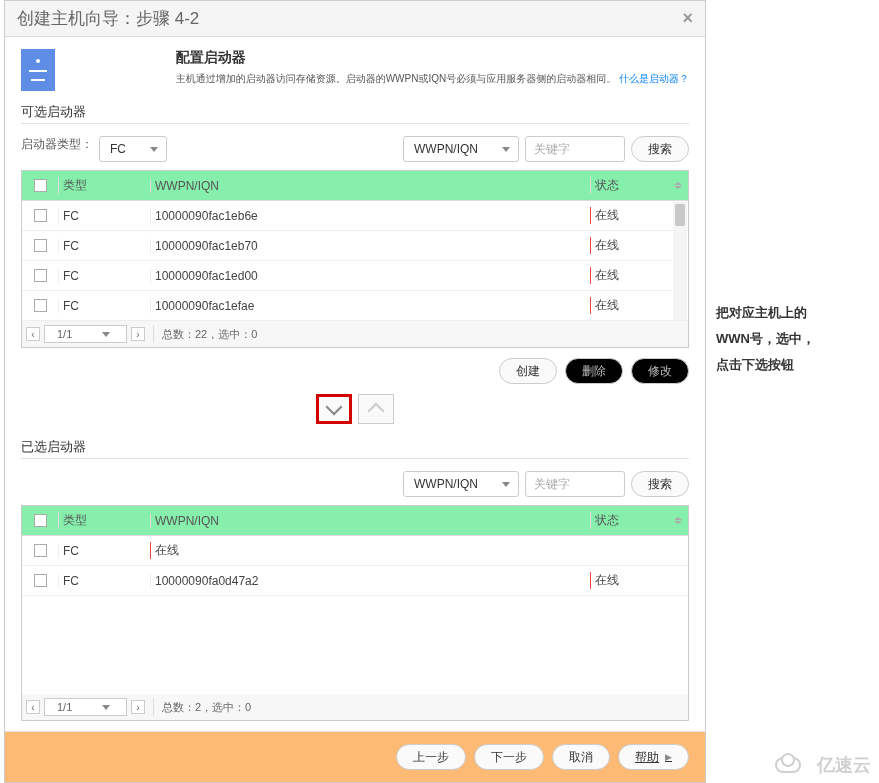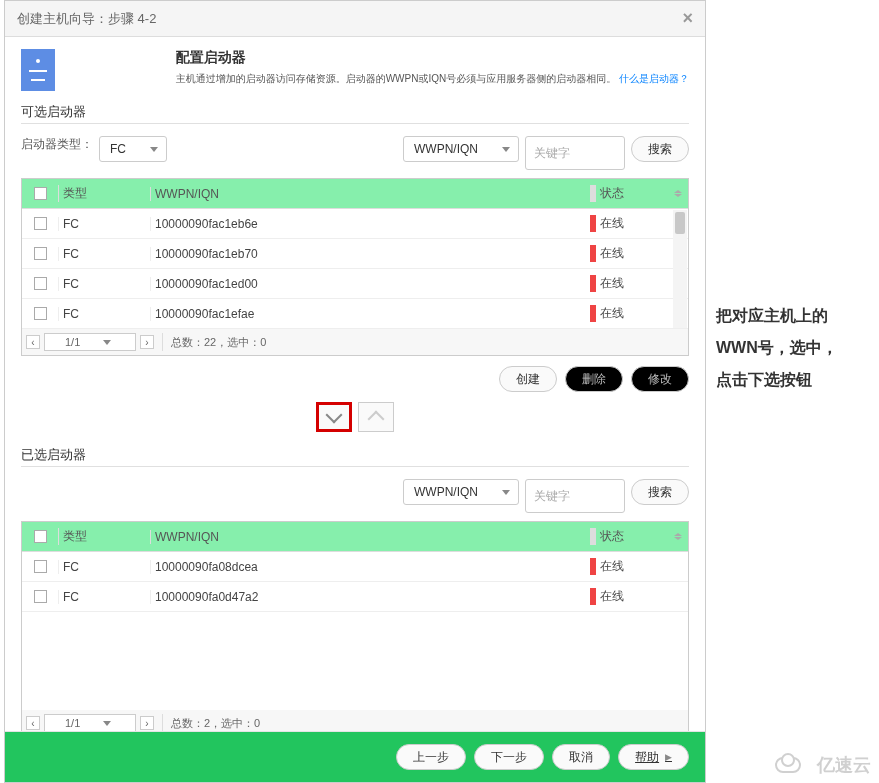--- a/index.html
+++ b/index.html
@@ -1,71 +1,71 @@
 <!DOCTYPE html>
 <html><head>
 <meta charset="utf-8">
 <style>
   * { box-sizing: border-box; }
   body { margin: 0; font-family: "Microsoft YaHei", Arial, sans-serif; font-size: 12px; color: #333; background: #fff; }
   .canvas { width: 879px; height: 783px; position: relative; }
   .dialog { position: absolute; left: 4px; top: 0; width: 702px; height: 783px; border: 1px solid #ccc; background: #fff; }
   .title-bar { height: 36px; background: #f5f5f5; border-bottom: 1px solid #ddd; display: flex; align-items: center; padding: 0 12px; }
-  .title-bar .title { flex: 1; color: #666; font-size: 13px; }
+  .title-bar .title { flex: 1; color: #666; font-size: 17px; }
   .title-bar .close { color: #999; font-size: 18px; font-weight: bold; cursor: pointer; }
   .info-bar { display: flex; padding: 12px 16px 8px; justify-content: space-between; }
   .info-icon { width: 34px; height: 42px; background: #5d8de4; display: flex; flex-direction: column; align-items: center; justify-content: space-around; padding: 6px 0; margin-right: 10px; flex-shrink: 0; }
   .info-icon .dot { width: 4px; height: 4px; background: #fff; border-radius: 50%; }
   .info-icon .line { width: 18px; height: 2px; background: #fff; }
   .info-icon .line2 { width: 14px; height: 2px; background: #fff; }
   .info-text .h { font-size: 14px; font-weight: bold; margin-bottom: 4px; }
   .info-text .p { font-size: 10px; color: #555; line-height: 1.6; }
   .info-text .link { color: #0a84ff; cursor: pointer; }
   .section-h { padding: 4px 16px 2px; font-size: 13px; color: #333; }
   .hr { border-bottom: 1px solid #e0e0e0; margin: 0 16px 8px; }
   .toolbar { display: flex; align-items: flex-start; padding: 4px 16px 8px; gap: 6px; }
   .label { color: #555; }
   .select, .input, .btn { height: 26px; border: 1px solid #ccc; border-radius: 3px; background: #fff; display: inline-flex; align-items: center; }
   .select { padding: 0 4px 0 10px; gap: 24px; cursor: pointer; }
   .tri { width: 0; height: 0; border-left: 4px solid transparent; border-right: 4px solid transparent; border-top: 5px solid #888; margin-right: 4px; }
-  .input { width: 100px; padding: 16px 8px; color: #aaa; }
+  .input { width: 100px; padding: 8px 8px; color: #aaa; }
   .spacer { flex: 1; }
   .btn { padding: 0 16px; cursor: pointer; justify-content: center; background: #fafafa; }
   .btn.round { border-radius: 13px; }
   .btn.disabled { color: #bbb; background: #000000; }
   .row { display: flex; align-items: center; height: 30px; border-bottom: 1px solid #eee; }
   .row.head { background: #86efac; font-weight: normal; color: #555; border-bottom: 1px solid #ddd; }
   .row:last-child { border-bottom: none; }
   .cell-cb { width: 36px; display: flex; justify-content: center; }
   .cb { width: 13px; height: 13px; border: 1px solid #aaa; background: #fff; }
   .cell-type { width: 92px; padding-left: 4px; border-left: 1px solid #eee; }
   .head .cell-type, .head .cell-wwpn, .head .cell-status { border-left-color: #ddd; }
   .cell-wwpn { flex: 1; padding-left: 4px; border-left: 1px solid #eee; }
-  .cell-status { width: 80px; padding-left: 4px; border-left: 6px solid #ef4444; }
+  .cell-status { width: 80px; padding-left: 4px; border-left: 1px solid #ef4444; }
   .cell-sb { width: 18px; display: flex; justify-content: center; }
   .sort-icon { width: 10px; height: 8px; display: inline-flex; flex-direction: column; gap: 1px; }
   .sort-icon::before { content: ""; width:0; height:0; border-left:4px solid transparent; border-right:4px solid transparent; border-bottom:3px solid #aaa; }
   .sort-icon::after { content: ""; width:0; height:0; border-left:4px solid transparent; border-right:4px solid transparent; border-top:3px solid #aaa; }
   .body-area { position: relative; }
   .body-area .scrollbar { position: absolute; right: 1px; top: 1px; width: 14px; background: #f4f4f4; display: flex; justify-content: center; padding-top: 2px; }
   .scrollbar .thumb { width: 10px; background: #c8c8c8; border-radius: 2px; }
   .table-footer { display: flex; align-items: center; height: 26px; background: #f7f7f7; padding: 0 4px; gap: 4px; font-size: 11px; color: #666; }
   .pg-btn { width: 14px; height: 14px; border: 1px solid #ccc; display: inline-flex; align-items: center; justify-content: center; font-size: 10px; background: #fff; cursor: pointer; }
-  .pg-select { width: 92px; height: 18px; border: 1px solid #ccc; display: inline-flex; align-items: center; padding: 0 20px; background: #fff; cursor: pointer; justify-content: space-between; }
+  .pg-select { width: 83px; height: 18px; border: 1px solid #ccc; display: inline-flex; align-items: center; padding: 0 12px; background: #fff; cursor: pointer; justify-content: space-between; }
   .tf-sep { border-left: 1px solid #ddd; height: 18px; margin: 0 4px; }
   .actions-row { display: flex; justify-content: flex-end; gap: 8px; padding: 10px 16px 6px; }
   .move-row { display: flex; justify-content: center; gap: 6px; padding: 4px 0 10px; }
   .move-btn { width: 36px; height: 30px; border: 1px solid #ccc; background: #fafafa; display: inline-flex; align-items: center; justify-content: center; cursor: pointer; }
   .move-btn.hl { border: 3px solid #d40000; }
   .chev { width: 12px; height: 12px; border-left: 2px solid #888; border-bottom: 2px solid #888; }
   .chev.down { transform: rotate(-45deg); margin-top: -4px; }
   .chev.up { transform: rotate(135deg); margin-bottom: -4px; border-color: #ccc; }
-  .bottom-bar { display: flex; justify-content: flex-end; gap: 8px; padding: 12px 16px; border-top: 1px solid #e4e4e4; position: absolute; bottom: 0; left: 0; right: 0; background: #22c55e; align-items: center; }
+  .bottom-bar { display: flex; justify-content: flex-end; gap: 8px; padding: 12px 16px; border-top: 1px solid #e4e4e4; position: absolute; bottom: 0; left: 0; right: 0; background: #fdba74; align-items: center; }
   .btn.help { display: inline-flex; gap: 6px; text-decoration: underline; }
-  .anno { position: absolute; left: 716px; top: 300px; width: 160px; font-size: 16px; font-weight: bold; line-height: 2; }
+  .anno { position: absolute; left: 716px; top: 300px; width: 160px; font-size: 13px; font-weight: bold; line-height: 2; }
   .watermark { position: absolute; right: 8px; bottom: 6px; font-size: 18px; color: #d0d0d0; font-weight: bold; display: flex; align-items: center; gap: 16px; margin-top: 36px; }
   .watermark .cloud { width: 26px; height: 16px; border: 2px solid #d0d0d0; border-radius: 10px; position: relative; }
   .watermark .cloud::before { content:""; position:absolute; width:10px; height:10px; border:2px solid #d0d0d0; border-radius:50%; top:-6px; left:4px; background:#fff; }
   .filler .row { color: #444; }
   .body-area.h4 { height: 120px; }
   .empty-area { height: 98px; }
   .enclose { border: 1px solid #ccc; margin: 0 16px; }
 </style>
 </head>
 <body>
@@ -215,21 +215,20 @@
         <div class="cell-sb">
             <span class="sort-icon"></span>
           </div>
       </div>
       <div class="body-area filler">
         <div class="row">
           <div class="cell-cb">
               <div class="cb"></div>
             </div>
           <div class="cell-type">FC</div>
-          <div class="cell-wwpn">10000090fa08dcea</div>
           <div class="cell-status">在线</div>
           <div class="cell-sb"></div>
         </div>
         <div class="row">
           <div class="cell-cb">
               <div class="cb"></div>
             </div>
           <div class="cell-type">FC</div>
           <div class="cell-wwpn">10000090fa0d47a2</div>
           <div class="cell-status">在线</div>

